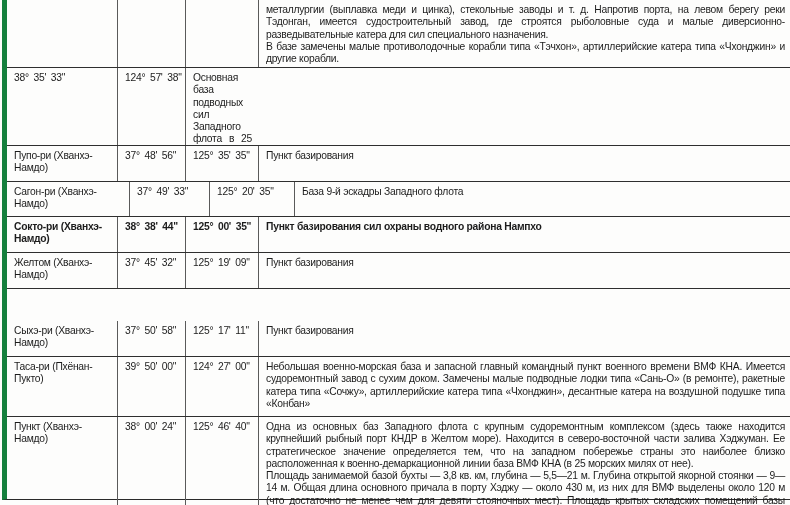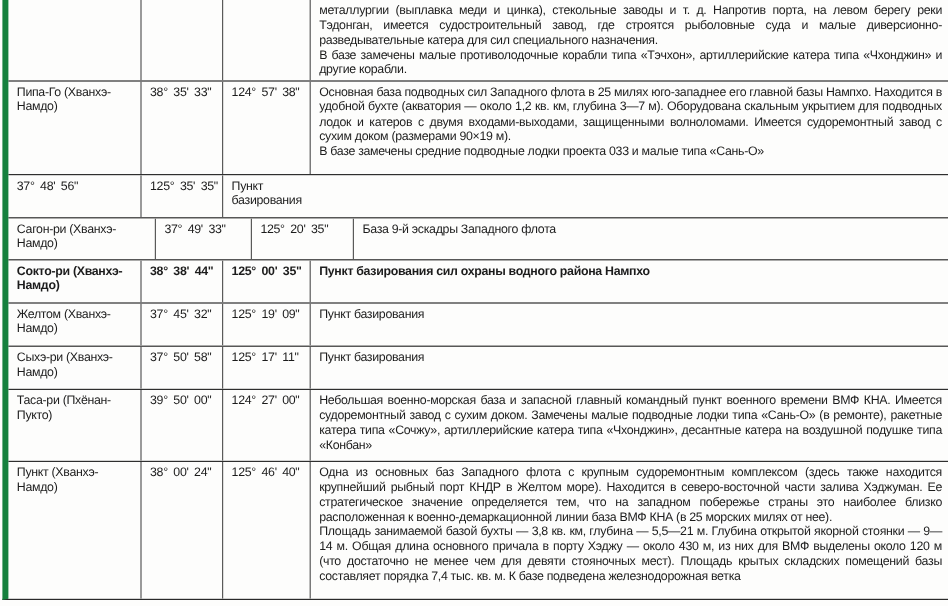--- a/index.html
+++ b/index.html
@@ -35,21 +35,21 @@
     box-sizing: border-box;
     overflow: hidden;
   }
   .row:last-child { border-bottom: none; }
   .r0 { height: 68px; }
   .r1 { height: 78px; }
   .r2 { height: 36px; }
   .r3 { height: 35px; gap: 12px; }
   .r4 { height: 36px; font-weight: bold; }
   .r5 { height: 36px; }
-  .r6 { height: 36px; }
+  .r6 { height: 36px; margin-top: 32px; }
   .r7 { height: 60px; }
   .r8 { height: 114px; }
   .cell {
     box-sizing: border-box;
     overflow: hidden;
     font-size: 10.3px;
     line-height: 12.3px;
     letter-spacing: -0.25px;
     padding: 4px 5px 2px 7px;
     white-space: pre-line;
@@ -77,28 +77,28 @@
 
     <div class="row r0">
       <div class="cell c-name"></div>
       <div class="cell c-lat"></div>
       <div class="cell c-lon"></div>
       <div class="cell c-desc">металлургии (выплавка меди и цинка), стекольные заводы и т. д. Напротив порта, на левом берегу реки Тэдонган, имеется судостроительный завод, где строятся рыболовные суда и малые диверсионно-разведывательные катера для сил специального назначения.
 В базе замечены малые противолодочные корабли типа «Тэчхон», артиллерийские катера типа «Чхонджин» и другие корабли.</div>
     </div>
 
     <div class="row r1">
-      <div class="cell c-name">Пипа-Го (Хванхэ-Намдо)</div>
       <div class="cell c-lat">38° 35' 33"</div>
       <div class="cell c-lon">124° 57' 38"</div>
       <div class="cell c-desc">Основная база подводных сил Западного флота в 25 милях юго-западнее его главной базы Нампхо. Находится в удобной бухте (акватория — около 1,2 кв. км, глубина 3—7 м). Оборудована скальным укрытием для подводных лодок и катеров с двумя входами-выходами, защищенными волноломами. Имеется судоремонтный завод с сухим доком (размерами 90×19 м).
 В базе замечены средние подводные лодки проекта 033 и малые типа «Сань-О»</div>
     </div>
 
     <div class="row r2">
+      <div class="cell c-name">Пупо-ри (Хванхэ-Намдо)</div>
       <div class="cell c-lat">37° 48' 56"</div>
       <div class="cell c-lon">125° 35' 35"</div>
       <div class="cell c-desc">Пункт базирования</div>
     </div>
 
     <div class="row r3">
       <div class="cell c-name">Сагон-ри (Хванхэ-Намдо)</div>
       <div class="cell c-lat">37° 49' 33"</div>
       <div class="cell c-lon">125° 20' 35"</div>
       <div class="cell c-desc">База 9-й эскадры Западного флота</div>

